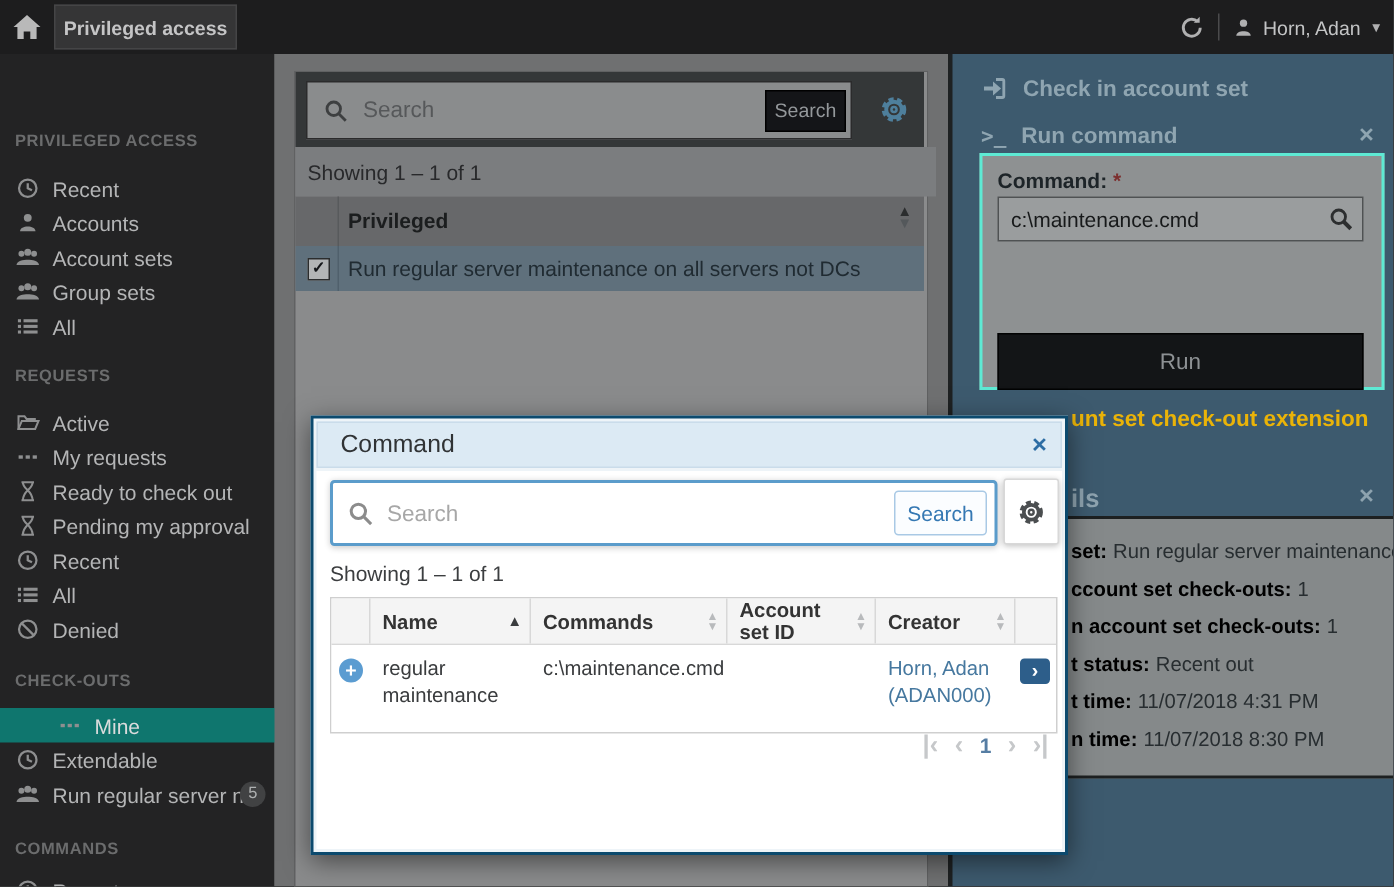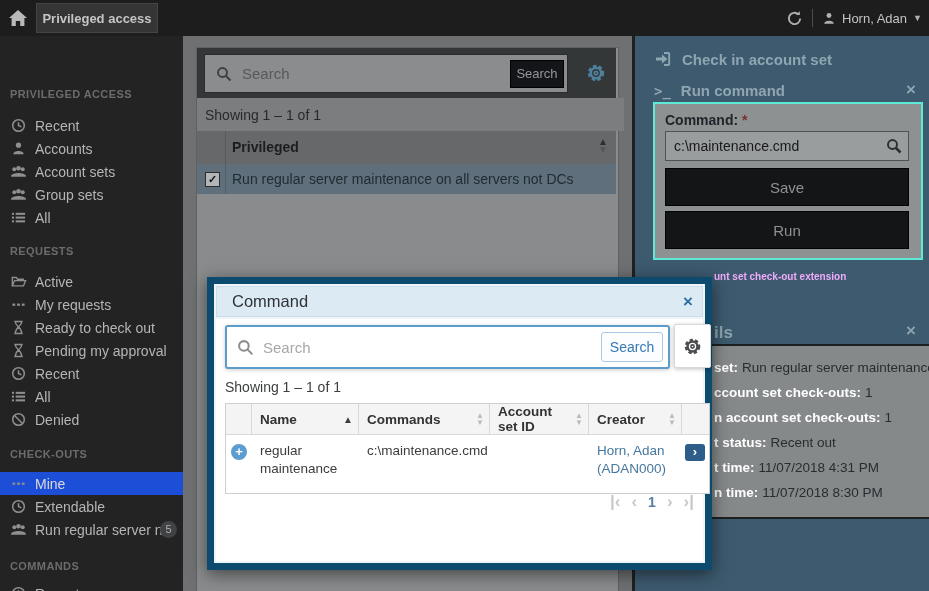--- a/index.html
+++ b/index.html
@@ -14,21 +14,21 @@
   .topbar{left:0;top:0;width:929px;height:36px;background:#1d1d1e;}
   .apptab{left:36px;top:3px;width:122px;height:30px;background:#353536;border:1px solid #454546;
           color:#c5c5c6;font-size:13px;font-weight:bold;display:flex;align-items:center;justify-content:center;}
   .userarea{display:flex;align-items:center;color:#c3c4c5;font-size:13px;}
 
   
   .sidebar{left:0;top:36px;width:183px;height:555px;background:#232324;}
   .shead{position:absolute;left:10px;font-size:11px;font-weight:bold;color:#6b6c6d;letter-spacing:.4px;}
   .srow{position:absolute;left:0;width:183px;height:23px;display:flex;align-items:center;
         color:#b4b5b6;font-size:14px;cursor:pointer;}
-  .srow.sel{background:#1d4ed8;color:#dadbdc;}
+  .srow.sel{background:#0f766e;color:#dadbdc;padding-left:28px;}
   .sic{width:17px;margin-left:10px;color:#8e8f90;}
   .slab{margin-left:8px;white-space:nowrap;}
   .badge{position:absolute;right:6px;top:3px;width:17px;height:17px;border-radius:50%;
          background:#414243;color:#aeb0b1;font-size:11px;line-height:17px;text-align:center;}
 
   
   .maincol{left:183px;top:36px;width:449px;height:555px;background:#6f7071;}
   .grid{position:absolute;left:13px;top:11px;width:421px;height:544px;background:#8a8b8c;border:1px solid #606162;}
   .toolbar{position:absolute;left:0;top:0;width:419px;height:50px;background:#343738;}
   .msearch{position:absolute;left:7px;top:6px;width:362px;height:37px;background:#8a8c8d;
@@ -56,24 +56,24 @@
   .formbox{position:absolute;left:18px;top:66px;width:266px;height:154px;background:#8e9192;border:2px solid #5eead4;}
   .cmdlabel{position:absolute;left:10px;top:8px;font-size:14px;font-weight:bold;color:#1d2428;}
   .cmdinput{position:absolute;left:10px;top:27px;width:242px;height:28px;background:#9a9d9e;
             border:1px solid #4f5253;display:flex;align-items:center;}
   .cmdinput input{flex:1;background:transparent;border:none;font-size:14px;color:#17191a;padding-left:8px;min-width:0;}
   .darkbtn{position:absolute;left:10px;width:242px;height:36px;background:#131517;border:1px solid #020303;
            color:#8d9194;font-size:15px;display:flex;align-items:center;justify-content:center;cursor:pointer;}
   .detbox{position:absolute;left:11px;top:308px;width:275px;height:162px;background:#85898a;
           border:2px solid #1d2021;padding:9px 0 0 66px;overflow:hidden;}
   .detline{line-height:25px;font-size:13.5px;color:#272d30;white-space:nowrap;}
-  .detline b{color:#ffffff;margin-right:4px;}
+  .detline b{color:#000000;margin-right:4px;}
 
   
-  .modal{left:207px;top:277px;width:505px;height:293px;background:#eef4f8;border:7px solid #0c4a6e;
+  .modal{left:207px;top:277px;width:505px;height:293px;background:#eef4f8;border:2px solid #0c4a6e;
          box-shadow:0 4px 16px rgba(0,0,0,.5);padding:2px;}
   .mtitle{height:31px;background:#dceaf4;border:1px solid #cadcea;display:flex;align-items:center;box-sizing:border-box;}
   .mtitle .t{margin-left:15px;font-size:16.5px;color:#303335;}
   .mtitle .x{margin-left:auto;margin-right:9px;color:#2d6da4;font-size:17px;font-weight:bold;cursor:pointer;}
   .mbody{position:absolute;left:2px;right:2px;top:35px;bottom:2px;background:#fff;}
   .igroup{position:absolute;left:9px;top:6px;width:441px;height:40px;border:2px solid #5b9ccb;border-radius:3px;
           background:#fff;box-shadow:0 1px 4px rgba(0,0,0,.2);display:flex;align-items:center;}
   .igroup input{flex:1;border:none;font-size:15px;color:#333;margin-left:7px;min-width:0;}
   .igroup input::placeholder{color:#a7a7a7;}
   .bluebtn{width:60px;height:28px;margin-right:5px;background:#fbfdff;border:1px solid #a9c9e5;border-radius:3px;
@@ -369,25 +369,24 @@
       </div>
       <div class="cmdinput">
         <input type="text" value="c:\maintenance.cmd" style="">
         <span class="ico" style="margin-right:6px;color:#2c2e2f">
           <svg width="16" height="16" viewBox="0 0 16 16" fill="none" stroke="currentColor" stroke-width="1.9">
               <circle cx="6.5" cy="6.5" r="4.5"></circle>
               <path d="M10 10 L14.5 14.5" stroke-width="2.6"></path>
             </svg>
         </span>
       </div>
-      <div class="darkbtn" style="top:64px">Save</div>
-      <div class="darkbtn" style="top:107px">Run</div>
-    </div>
-
-    <span class="abs" style="left:79px;top:235px;font-size:10px;font-weight:bold;color:#f0abfc;white-space:nowrap">unt set check-out extension</span>
+      <div class="darkbtn" style="top:118px">Run</div>
+    </div>
+
+    <span class="abs" style="left:79px;top:235px;font-size:15px;font-weight:bold;color:#eab308;white-space:nowrap">unt set check-out extension</span>
 
     <span class="abs" style="left:79px;top:287px;font-size:17px;font-weight:bold;color:#8ea3af">ils</span>
     <span class="pclose" style="right:13px;top:287px;color:#8ea3af">×</span>
 
     <div class="detbox">
       <div class="detline"><b>set:</b><span>Run regular server maintenance</span></div>
       <div class="detline"><b>ccount set check-outs:</b><span>1</span></div>
       <div class="detline"><b>n account set check-outs:</b><span>1</span></div>
       <div class="detline"><b>t status:</b><span>Recent out</span></div>
       <div class="detline"><b>t time:</b><span>11/07/2018 4:31 PM</span></div>

